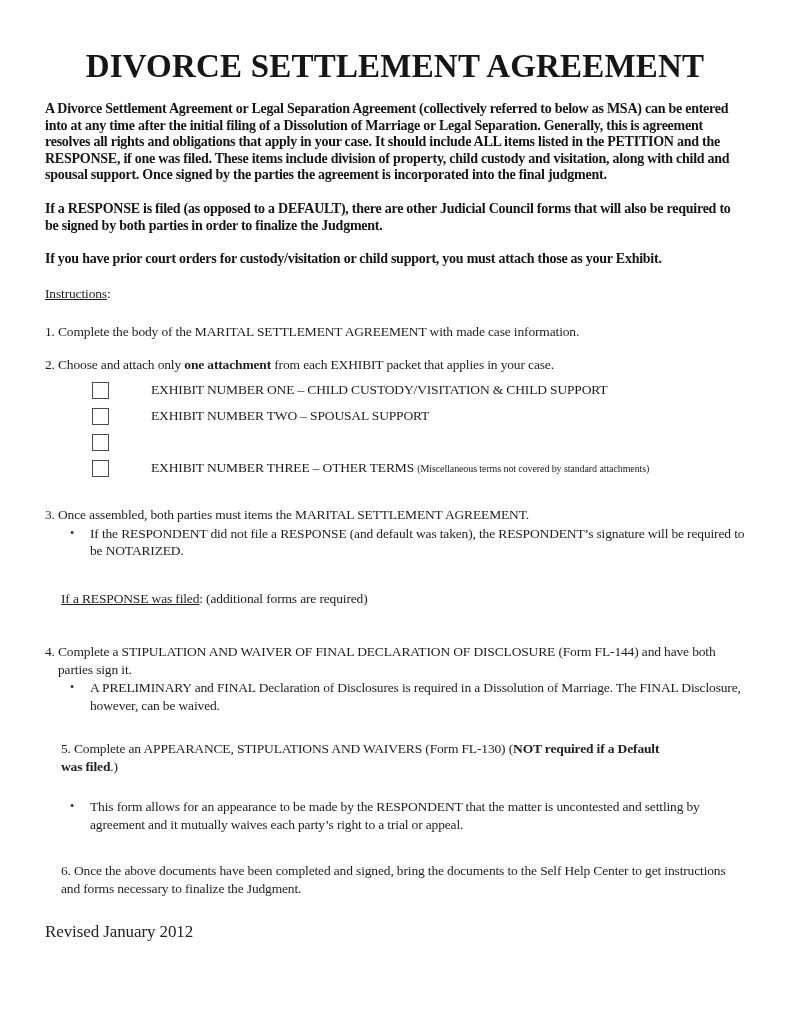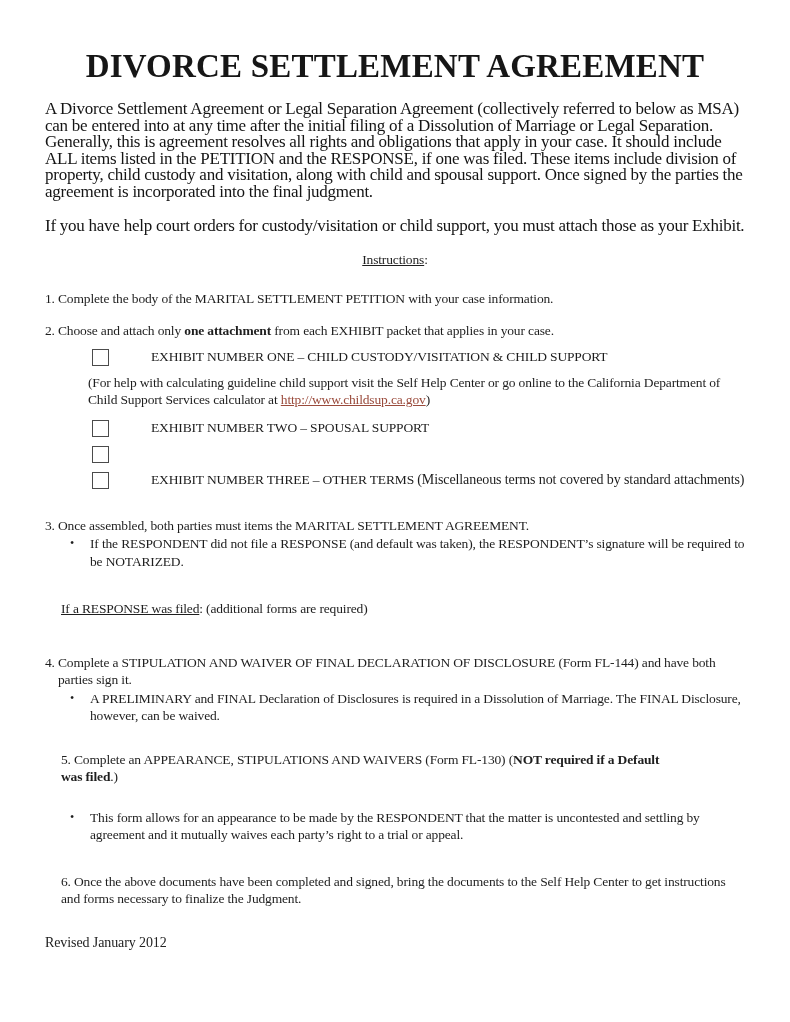--- a/index.html
+++ b/index.html
@@ -24,35 +24,34 @@
     text-align: center;
     font-size: 33px;
     line-height: 40px;
     font-weight: 700;
     letter-spacing: 0.2px;
     color: #161616;
   }
   
   .intro p {
     margin: 0 0 17px 0;
-    font-weight: 400;
-    font-size: 17px;
+    font-weight: 700;
+    font-size: 14px;
     line-height: 16.6px;
     letter-spacing: -0.25px;
     color: #141414;
   }
   
   .ins {
     font-size: 13.5px;
     line-height: 17.5px;
     letter-spacing: -0.15px;
   }
   .ins-heading {
     margin: 16px 0 21px 0;
-    text-align: center;
   }
   .u { text-decoration: underline; }
   
   .item {
     display: flex;
     margin: 0;
   }
   .item .num {
     flex: none;
     width: 13px;
@@ -77,21 +76,21 @@
     flex: none;
     width: 15px;
     height: 15px;
     border: 1.5px solid #4b4b4b;
     margin: 1px 10px 0 0;
     background: #fff;
     cursor: pointer;
   }
   .cb-label { color: #1c1c1c; margin-left: 32px; }
   .small-note {
-    font-size: 14px;
+    font-size: 10px;
     letter-spacing: -0.1px;
     text-align: right;
   }
   
   .help-note {
     margin: 6px 0 10px 43px;
   }
   .link {
     color: #9a4a3b;
     text-decoration: underline;
@@ -109,58 +108,58 @@
   }
   .bullet-row .btext { flex: 1; }
   .gap-20 { height: 20px; }
   .gap-14 { height: 14px; }
   .gap-13 { height: 13px; }
   .gap-10 { height: 10px; }
   .gap-7  { height: 7px; }
   .gap-1  { height: 1px; }
   .footer-note {
     margin-top: 26px;
-    font-size: 14px;
+    font-size: 17px;
     letter-spacing: -0.1px;
     color: #222;
   }
   b { font-weight: 700; }
 </style>
 </head>
 <body>
 
 <div class="page">
 
   <h1 class="doc-title">DIVORCE SETTLEMENT AGREEMENT</h1>
 
   <div class="intro">
     <p>A Divorce Settlement Agreement or Legal Separation Agreement (collectively referred to below as MSA) can be entered into at any time after the initial filing of a Dissolution of Marriage or Legal Separation. Generally, this is agreement resolves all rights and obligations that apply in your case. It should include ALL items listed in the PETITION and the RESPONSE, if one was filed. These items include division of property, child custody and visitation, along with child and spousal support. Once signed by the parties the agreement is incorporated into the final judgment.</p>
-    <p>If you have help court orders for custody/visitation or child support, you must attach those as your Exhibit.</p>
+    <p>If a RESPONSE is filed (as opposed to a DEFAULT), there are other Judicial Council forms that will also be required to be signed by both parties in order to finalize the Judgment.</p>
+    <p>If you have prior court orders for custody/visitation or child support, you must attach those as your Exhibit.</p>
   </div>
 
   <div class="ins">
 
     <p class="ins-heading"><span class="u">Instructions</span><span>:</span></p>
 
     <div class="item m-b-15">
       <span class="num">1.</span>
-      <span class="body">Complete the body of the MARITAL SETTLEMENT PETITION with your case information.</span>
+      <span class="body">Complete the body of the MARITAL SETTLEMENT AGREEMENT with made case information.</span>
     </div>
 
     <div class="item m-b-8">
       <span class="num">2.</span>
       <span class="body"><span>Choose and attach only </span><b>one attachment</b><span> from each EXHIBIT packet that applies in your case.</span></span>
     </div>
 
     <div class="cb-row">
       <span class="cb"></span>
       <span class="cb-label">EXHIBIT NUMBER ONE – CHILD CUSTODY/VISITATION &amp; CHILD SUPPORT</span>
     </div>
 
-    <div class="help-note"><span>(For help with calculating guideline child support visit the Self Help Center or go online to the California Department of Child Support Services calculator at </span><span class="link">http://www.childsup.ca.gov</span><span>)</span></div>
 
     <div class="cb-row">
       <span class="cb"></span>
       <span class="cb-label">EXHIBIT NUMBER TWO – SPOUSAL SUPPORT</span>
     </div>
 
     <div class="cb-row">
       <span class="cb"></span>
     </div>
 

